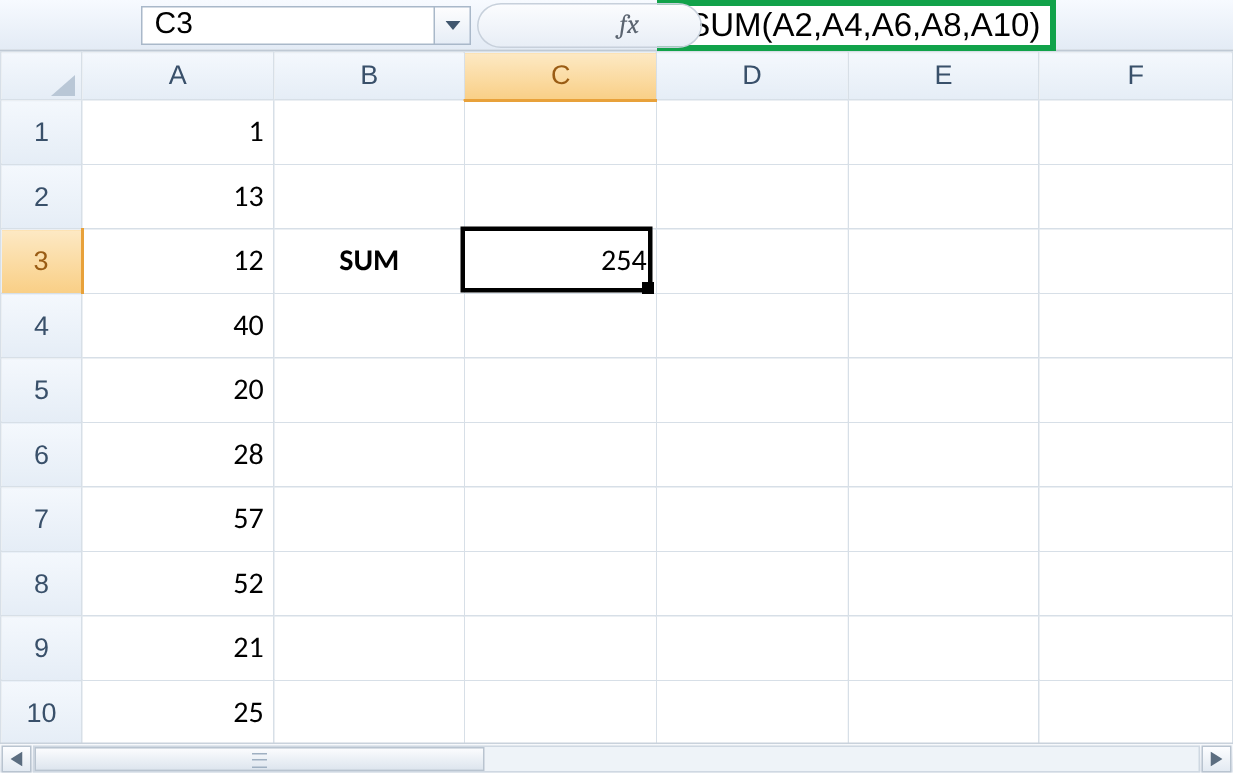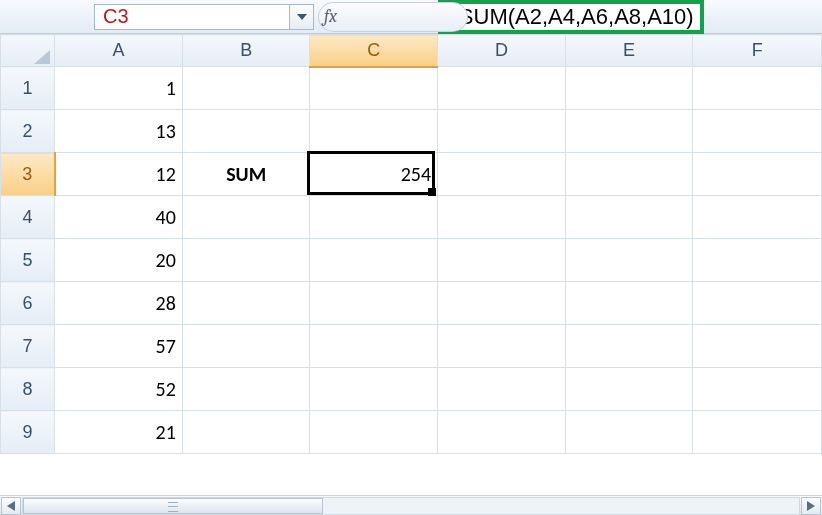--- a/index.html
+++ b/index.html
@@ -33,40 +33,40 @@
   .namebox {
     background: #fff;
     border: 1px solid #a9b8c9;
     height: 26px;
     width: 196px;
     display: flex;
     align-items: center;
     padding: 0 8px;
     font-family: Arial, sans-serif;
     font-size: 20px;
-    color: #b91c1c;
+    color: #000000;
     margin-left: 90px;
   }
   .namebox-dd {
     width: 24px;
     height: 26px;
     display: flex;
     align-items: center;
     justify-content: center;
     border: 1px solid #a9b8c9;
     border-left: none;
     background: linear-gradient(#fdfdfe, #e6edf6);
     cursor: pointer;
   }
   .namebox-dd svg { display:block; }
   .fx-btn-area {
     width: 120px;
     display: flex;
     align-items: center;
-    justify-content: flex-start;
+    justify-content: flex-end;
     padding-right: 6px;
     position: relative;
   }
   .fx-capsule {
     position: absolute;
     left: 0;
     top: 2px;
     height: 30px;
     width: 150px;
     border: 1px solid #c7d0db;
@@ -387,20 +387,33 @@
               <div class="cell-inner">
                 <span>21</span>
               </div>
             </td>
           <td></td>
           <td></td>
           <td></td>
           <td></td>
           <td></td>
         </tr>
+        <tr>
+          <th><span>10</span></th>
+          <td>
+              <div class="cell-inner">
+                <span>25</span>
+              </div>
+            </td>
+          <td></td>
+          <td></td>
+          <td></td>
+          <td></td>
+          <td></td>
+        </tr>
       </tbody>
     </table>
 
     <div id="sel" class="sel-overlay" style="left: 307px; top: 117px; width: 128px; height: 44px;">
       <div class="sel-handle"></div>
     </div>
   </div>
 
   <div class="hscroll">
     <div class="arrow">

